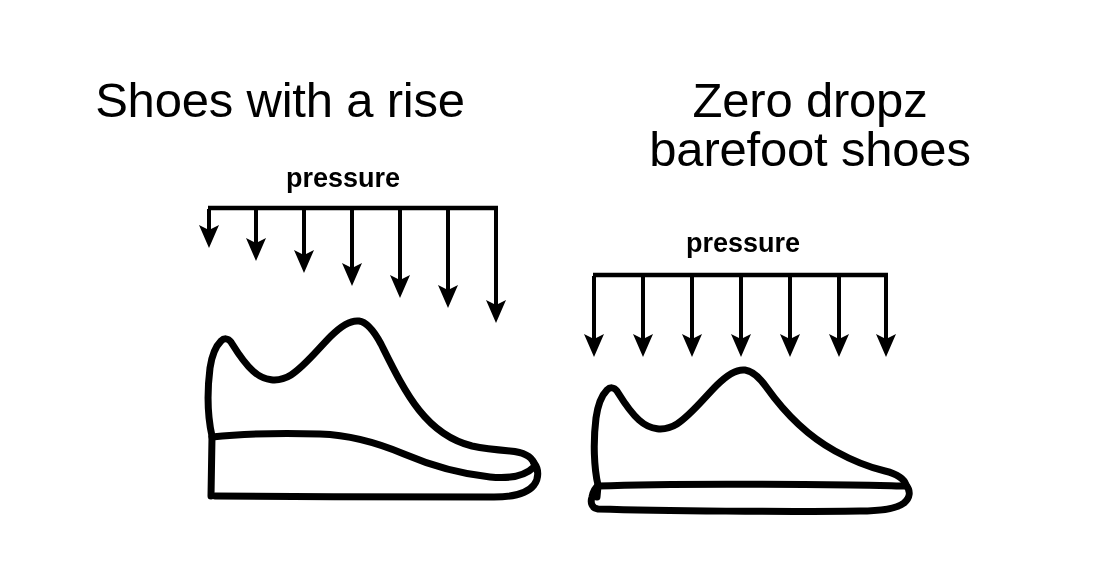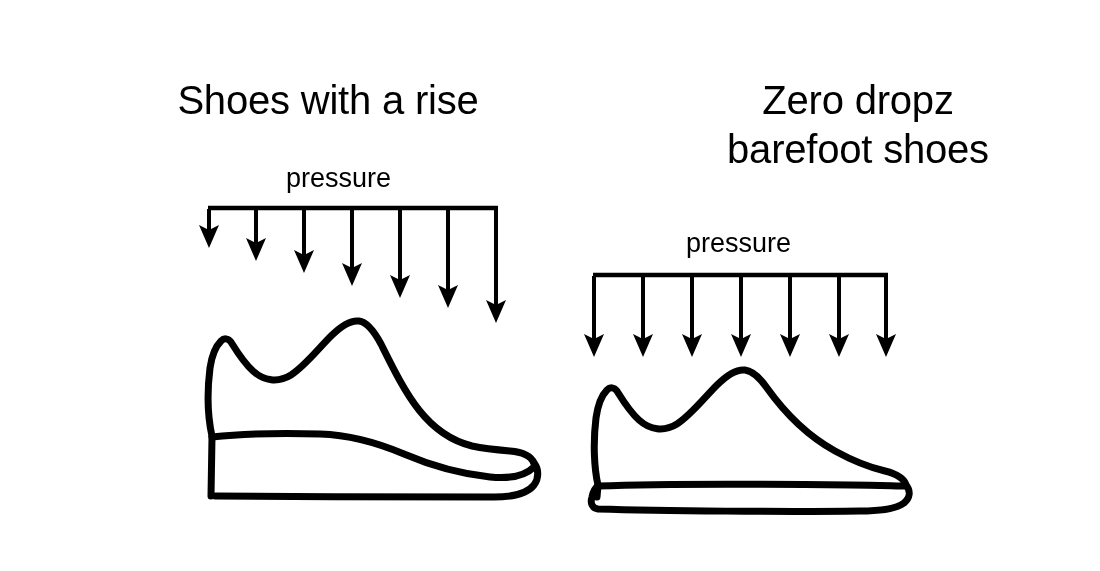--- a/index.html
+++ b/index.html
@@ -24,36 +24,35 @@
     top: 0;
     height: 571px;
   }
   #panel-left  { left: 0px;   width: 560px; }
   #panel-right { left: 540px; width: 540px; }
 
   .panel-title {
     position: absolute;
     width: 100%;
     text-align: center;
-    font-size: 40px;
+    font-size: 49px;
     line-height: 49px;
     font-weight: 400;
     letter-spacing: -0.2px;
     color: #000000;
     white-space: pre-line;
-    padding-left: 48px;
   }
   #title-left  { top: 76px; left: 0; }
   #title-right { top: 76px; left: 0; }
 
   .pressure-label {
     position: absolute;
     font-size: 27px;
     line-height: 30px;
-    font-weight: 400;
+    font-weight: 700;
     color: #000000;
     white-space: nowrap;
   }
   #pressure-label-left  { left: 286px; top: 163px; }
   #pressure-label-right { left: 146px; top: 228px; }
 
   .figure-svg {
     position: absolute;
     left: 0;
     top: 0;

